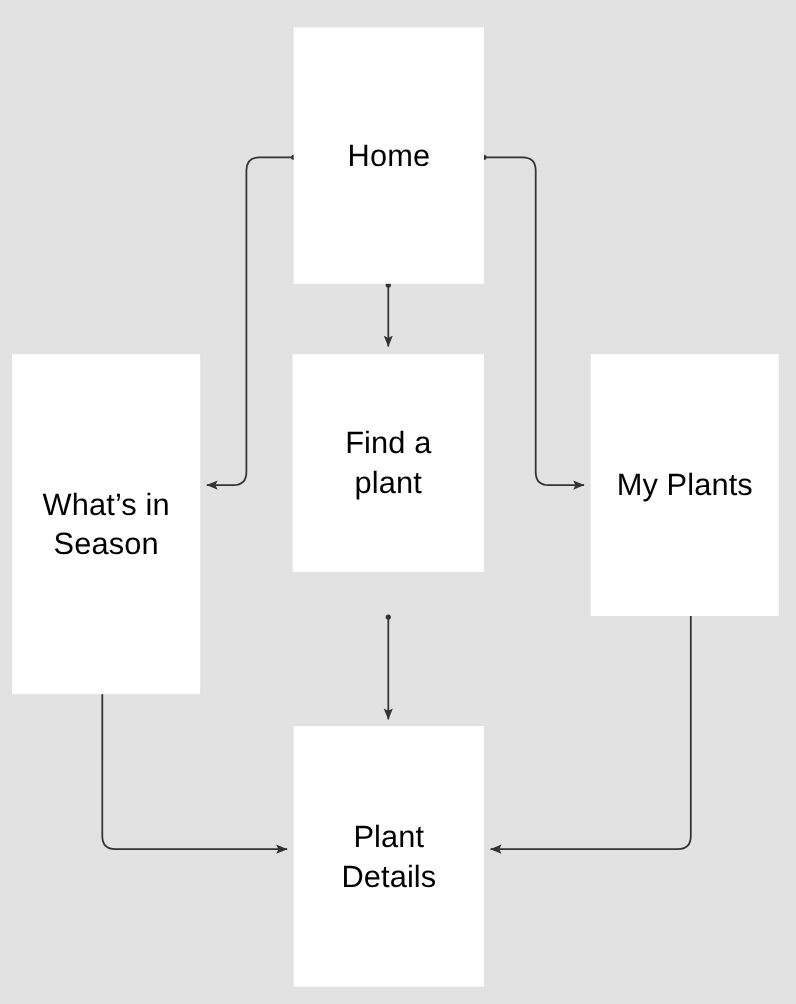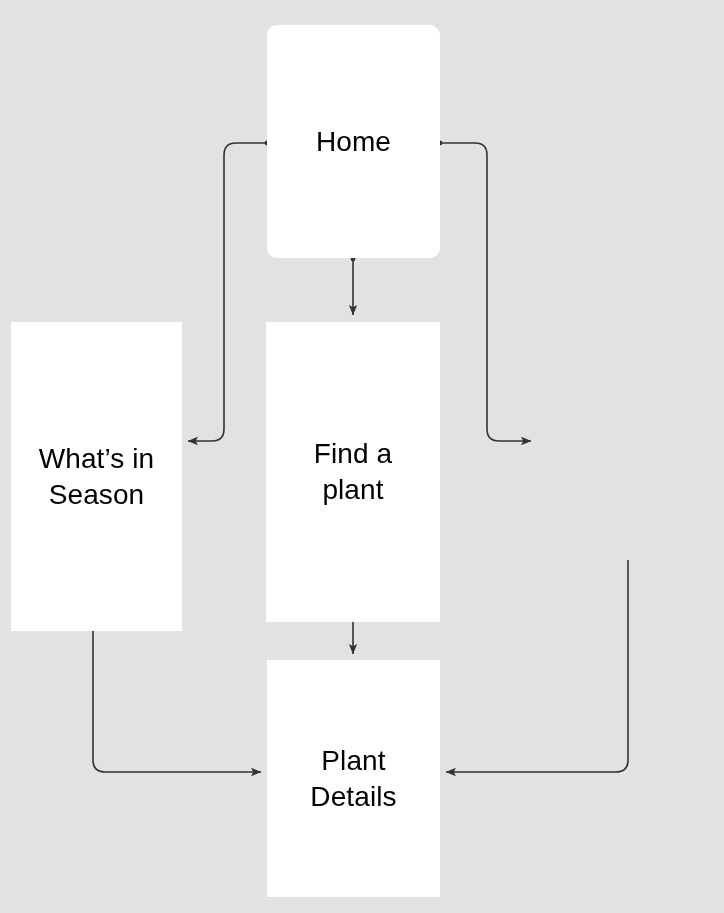--- a/index.html
+++ b/index.html
@@ -39,23 +39,23 @@
   }
   .node-label {
     color: #000000;
     font-size: 28px;
     line-height: 36px;
     letter-spacing: 0.1px;
     white-space: pre-line;
     font-weight: 400;
   }
   
-  #node-home        { left: 267px; top: 25px;  width: 173px; height: 233px; border-radius: 10px; }
+  #node-home        { left: 267px; top: 25px;  width: 173px; height: 233px; }
   #node-season      { left: 11px;  top: 322px; width: 171px; height: 309px; }
-  #node-find        { left: 266px; top: 322px; width: 174px; height: 300px; }
+  #node-find        { left: 266px; top: 322px; width: 174px; height: 198px; }
   #node-myplants    { left: 537px; top: 322px; width: 171px; height: 238px; }
   #node-details     { left: 267px; top: 660px; width: 173px; height: 237px; }
 </style>
 </head>
 <body>
 
 <div id="canvas">
 
   <svg class="edges" width="724" height="913" viewBox="0 0 724 913" xmlns="http://www.w3.org/2000/svg">
     <defs>
@@ -91,19 +91,22 @@
   <div class="node" id="node-season">
     <span class="node-label">What’s in
 Season</span>
   </div>
 
   <div class="node" id="node-find">
     <span class="node-label">Find a
 plant</span>
   </div>
 
+  <div class="node" id="node-myplants">
+    <span class="node-label">My Plants</span>
+  </div>
 
   <div class="node" id="node-details">
     <span class="node-label">Plant
 Details</span>
   </div>
 
 </div>
 
 </body></html>

